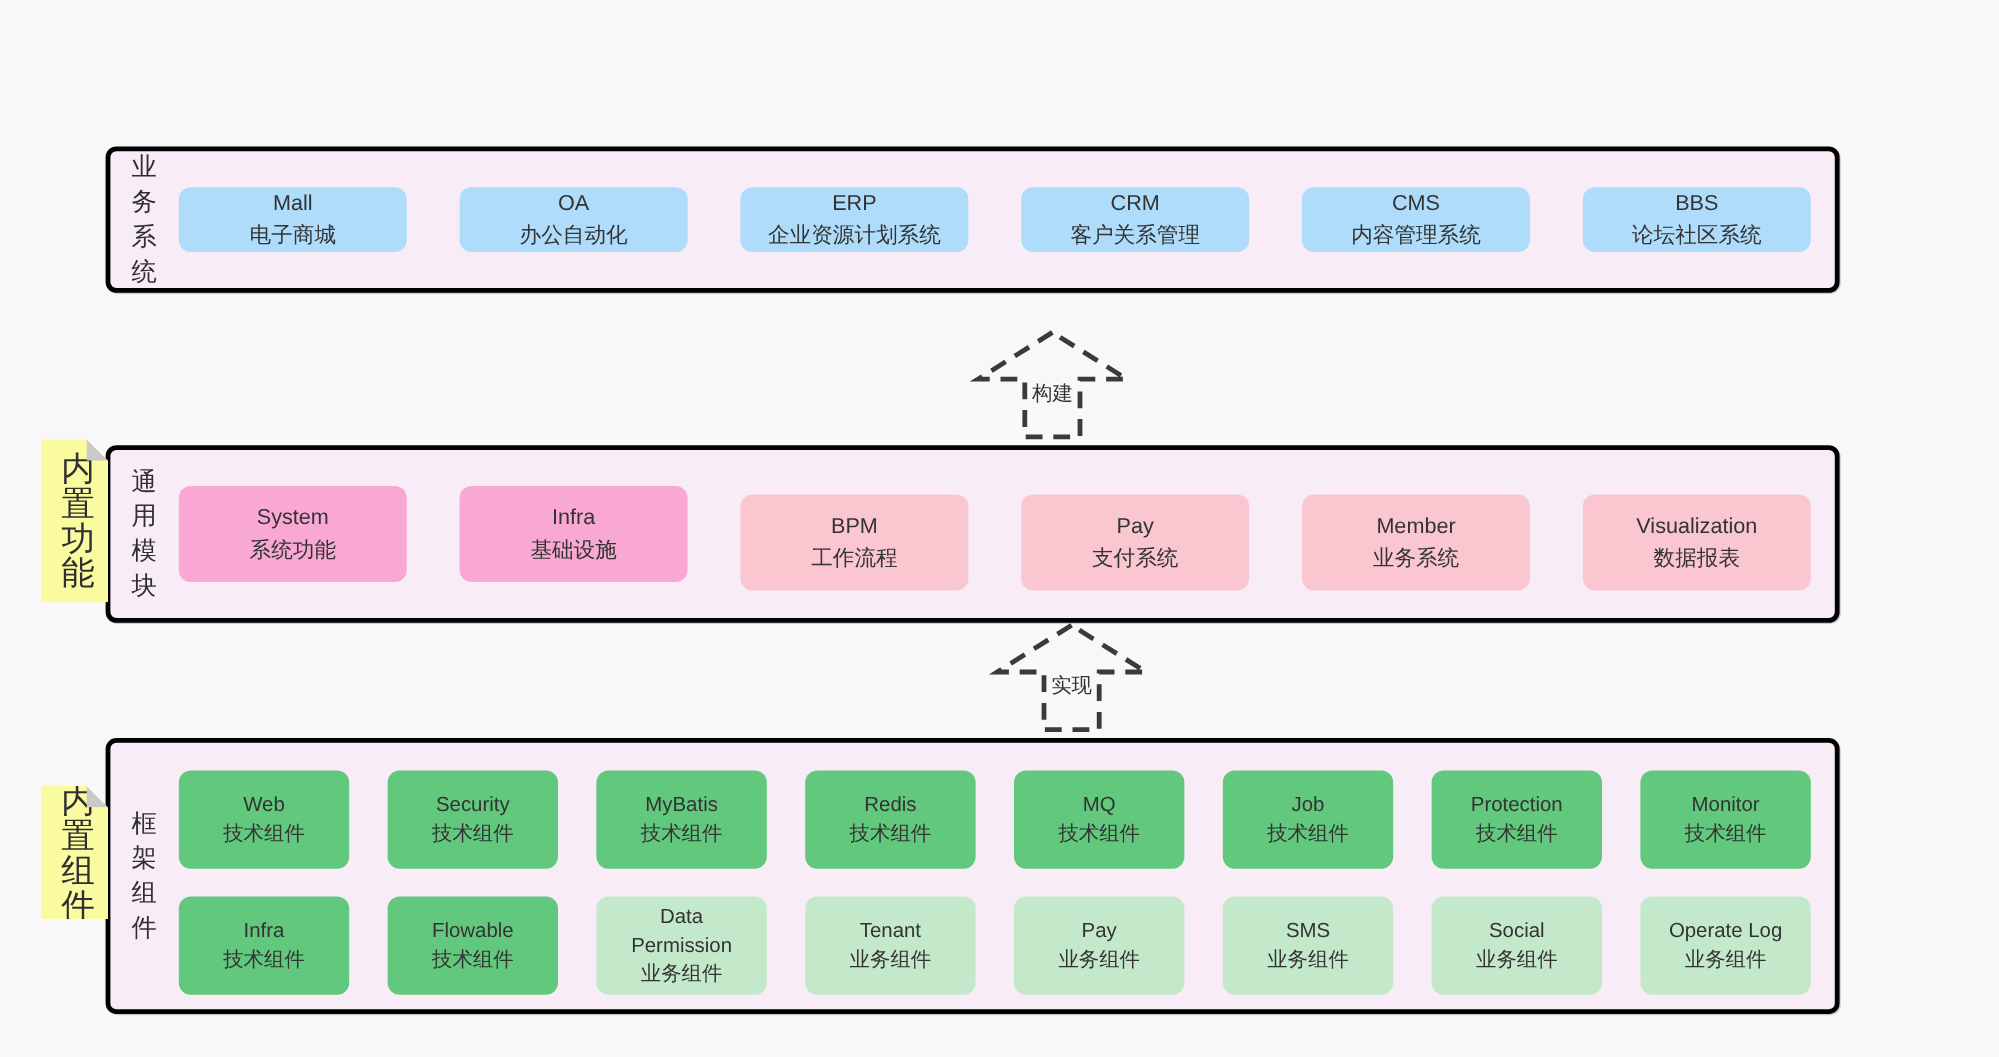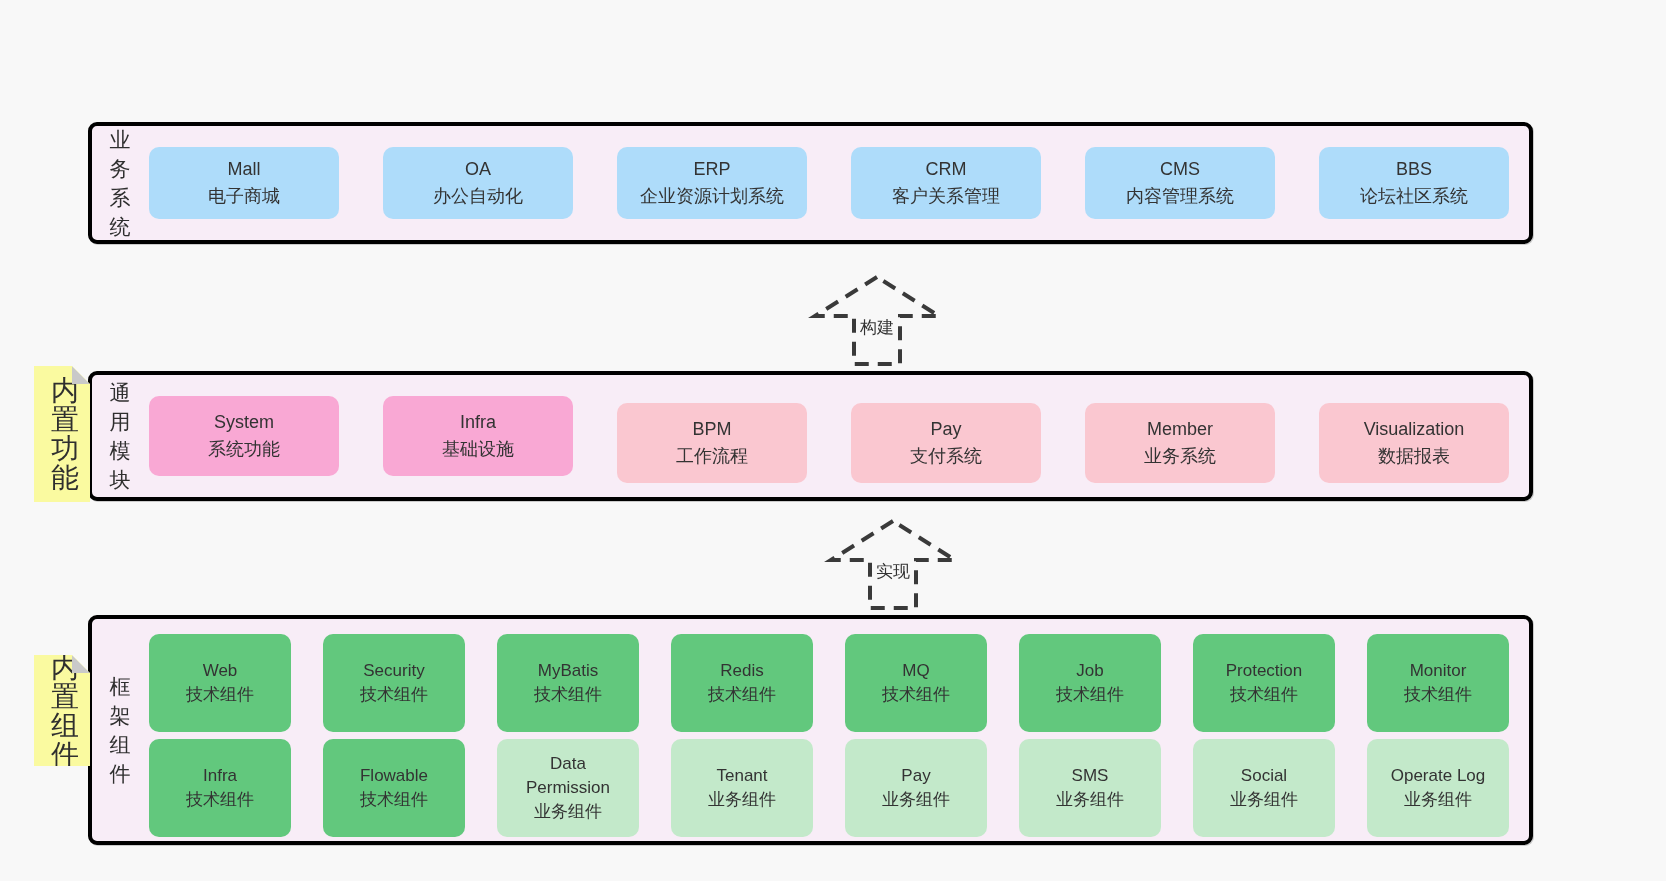--- a/index.html
+++ b/index.html
@@ -7,21 +7,21 @@
     width:1666px;height:881px;position:relative;overflow:hidden;
     background:#f8f8f8;color:#333;
     font-family:"Liberation Sans","DejaVu Sans",sans-serif;
   }
   .section{
     position:absolute;left:88px;width:1445px;box-sizing:border-box;
     background:#f8edf7;border:4px solid #000000;border-radius:9px;
     box-shadow:1px 1px 0 rgba(0,0,0,.18);
   }
   #sec-business{top:122px;height:122px;}
-  #sec-modules{top:371px;height:130px;}
+  #sec-modules{top:371px;height:148px;}
   #sec-components{top:615px;height:230px;}
 
   .vlabel{
     position:absolute;left:16px;top:50%;transform:translateY(-50%);
     width:24px;font-size:21px;line-height:29px;text-align:center;
     word-break:break-all;color:#2f2f2f;
   }
 
   .boxrow{
     position:absolute;left:57px;right:20px;
@@ -29,23 +29,23 @@
   }
   .fullrow{top:0;bottom:0;}
   .row1{top:23px;height:82px;}
   .row2{top:128px;height:82px;}
 
   .box{
     box-sizing:border-box;border-radius:10px;padding:4px 10px;
     display:flex;flex-direction:column;justify-content:center;align-items:center;
     text-align:center;font-size:18px;line-height:27px;color:#333;
   }
-  .wide{width:190px;height:72px;}
+  .wide{width:190px;height:54px;}
   #sec-modules .wide{height:80px;}
-  .narrow{width:142px;height:98px;font-size:17px;line-height:24px;}
+  .narrow{width:142px;height:82px;font-size:17px;line-height:24px;}
 
   .blue{background:#aedcfa;}
   .red{background:#f9a8d4;}
   .pink{background:#fac7d0;margin-top:14px;}
   .green{background:#62c87d;}
   .lightgreen{background:#c3e9ca;}
 
   .note{
     position:absolute;width:56px;background:#fafaa0;z-index:3;
     display:flex;align-items:center;justify-content:center;

